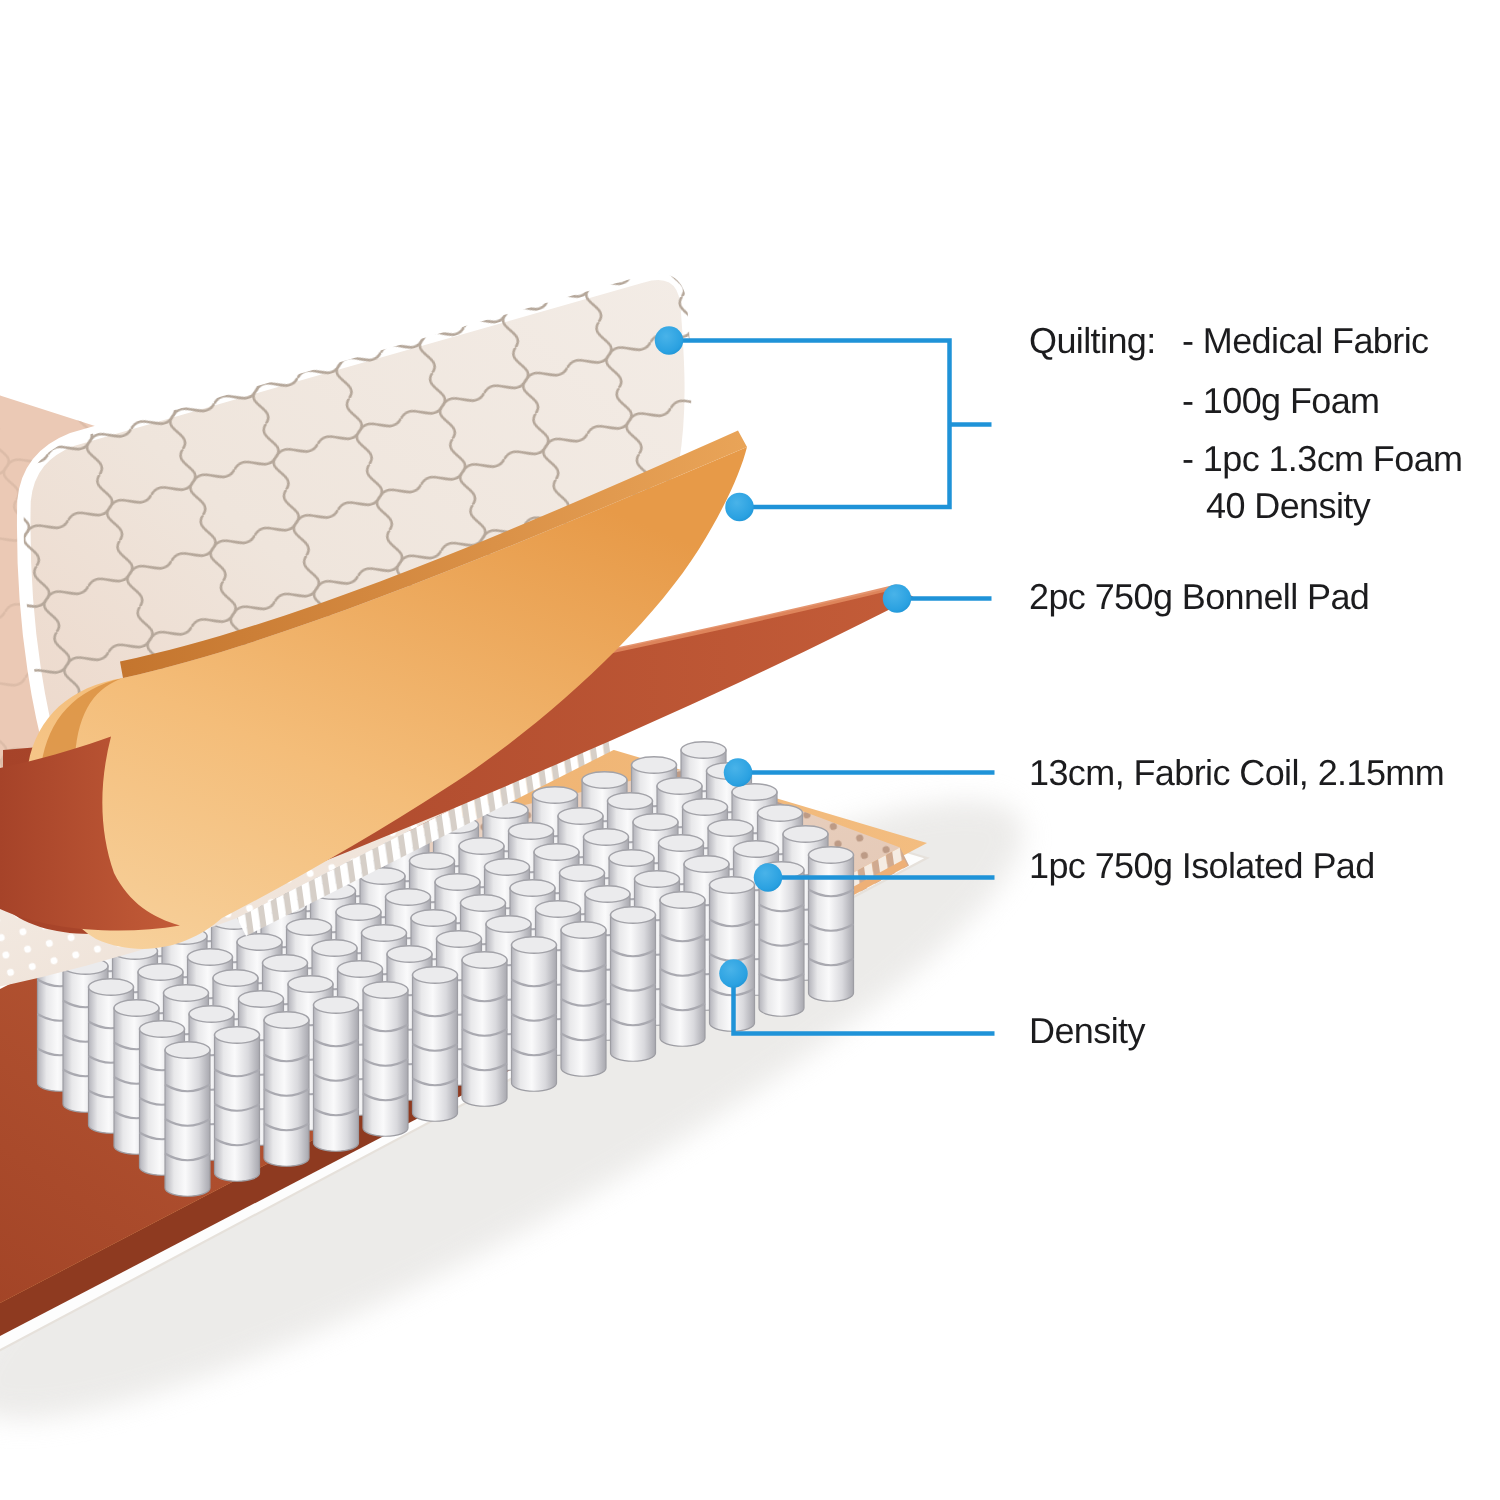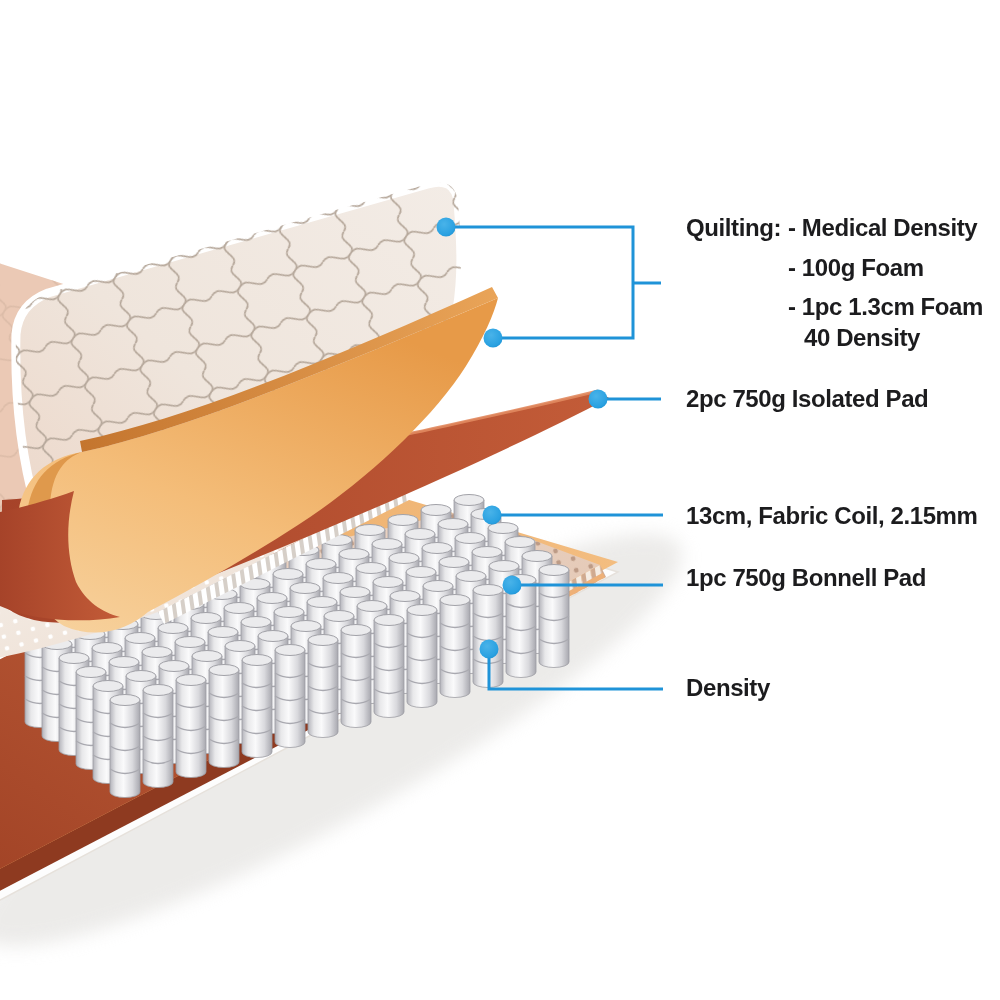--- a/index.html
+++ b/index.html
@@ -1,20 +1,20 @@
 <!DOCTYPE html>
 <html><head>
 <meta charset="utf-8">
 <style>
   html,body{margin:0;padding:0;background:#ffffff;}
   .stage{position:relative;width:1000px;height:1000px;background:#ffffff;overflow:hidden;
          font-family:"Liberation Sans",sans-serif;}
   .art{position:absolute;left:0;top:0;width:1000px;height:1000px;}
   .labels{position:absolute;left:0;top:0;width:1000px;height:1000px;pointer-events:none;}
-  .lbl{position:absolute;transform:translateY(-50%);font-weight:700;font-size:24px;line-height:1.25;
+  .lbl{position:absolute;transform:translateY(-50%);font-weight:400;font-size:24px;line-height:1.25;
        color:#1c1c1e;letter-spacing:-0.4px;white-space:nowrap;}
 </style>
 </head>
 <body>
 
 <div class="stage">
 
 <svg class="art" viewBox="0 0 1000 1000">
   <defs>
     <filter id="soft" x="-30%" y="-30%" width="160%" height="160%">
@@ -748,23 +748,23 @@
     <circle cx="493" cy="338" r="9.5"></circle>
     <circle cx="598" cy="399" r="9.5"></circle>
     <circle cx="492" cy="515" r="9.5"></circle>
     <circle cx="512" cy="585" r="9.5"></circle>
     <circle cx="489" cy="649" r="9.5"></circle>
   </g>
 </svg>
 
 <div class="labels">
   <div class="lbl" style="left:686px;top:228px">Quilting:</div>
-  <div class="lbl" style="left:788px;top:228px">- Medical Density</div>
+  <div class="lbl" style="left:788px;top:228px">- Medical Fabric</div>
   <div class="lbl" style="left:788px;top:268px">- 100g Foam</div>
   <div class="lbl" style="left:788px;top:307px">- 1pc 1.3cm Foam</div>
   <div class="lbl" style="left:804px;top:338px">40 Density</div>
-  <div class="lbl" style="left:686px;top:399px">2pc 750g Isolated Pad</div>
+  <div class="lbl" style="left:686px;top:399px">2pc 750g Bonnell Pad</div>
   <div class="lbl" style="left:686px;top:516px">13cm, Fabric Coil, 2.15mm</div>
-  <div class="lbl" style="left:686px;top:578px">1pc 750g Bonnell Pad</div>
+  <div class="lbl" style="left:686px;top:578px">1pc 750g Isolated Pad</div>
   <div class="lbl" style="left:686px;top:688px">Density</div>
 </div>
 
 </div>
 
 </body></html>

